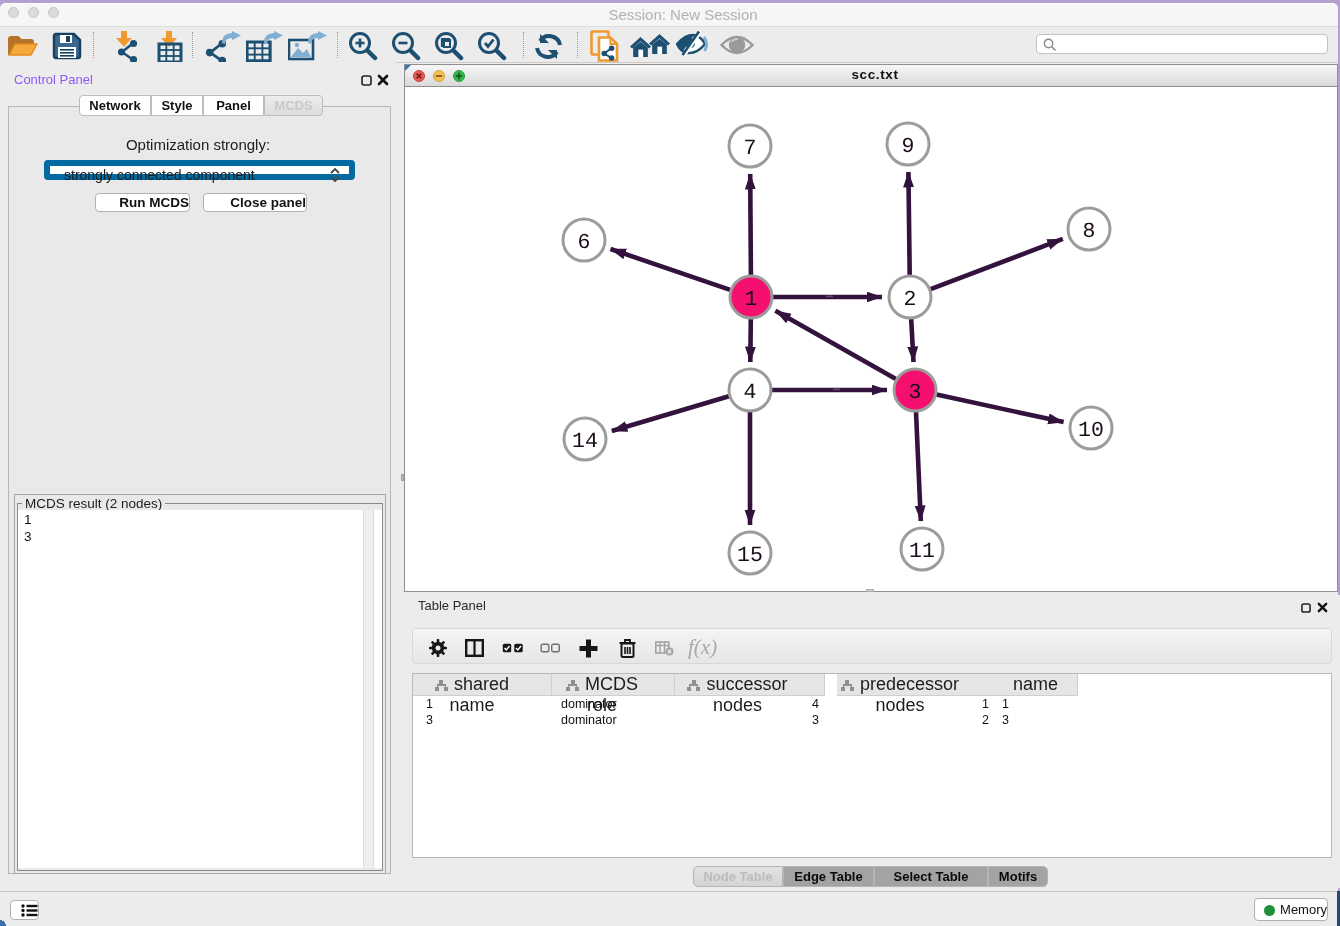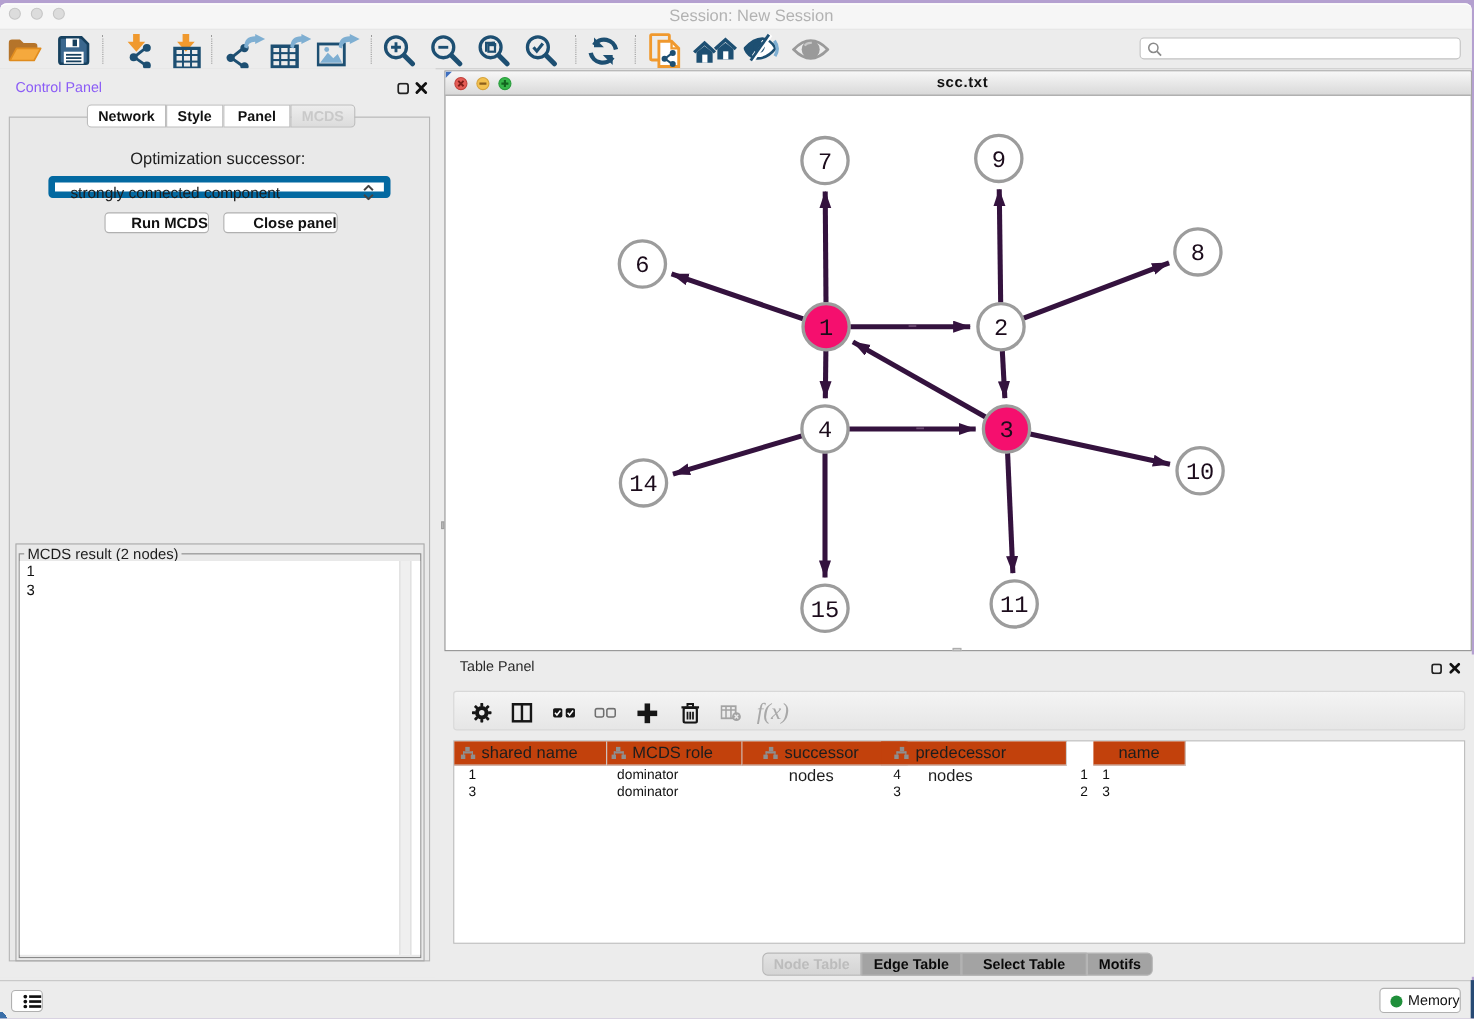--- a/index.html
+++ b/index.html
@@ -25,21 +25,21 @@
 #netframe { position:absolute; left:404px; top:61px; width:934px; height:528px; background:#fff; border:1px solid #909090; }
 #nettitle { position:absolute; left:0; top:0; width:100%; height:22px; background:linear-gradient(#f7f7f7,#d9d9d9); border-bottom:1px solid #8f8f8f;text-decoration:underline; }
 #nettitle .t { position:absolute; width:100%; text-align:center; top:2px; left:4px; font-size:13.5px; color:#111; font-weight:600; letter-spacing:0.6px;}
 .mtl { position:absolute; top:5px; width:12px; height:12px; border-radius:50%; }
 
 #tpanel { position:absolute; left:404px; top:592px; width:936px; height:293px; background:#ececec; }
 #tpanel .hdr { position:absolute; left:14px; top:3px; font-size:13px; color:#2a2a2a; }
 
 #status { position:absolute; left:0; bottom:0; width:100%; height:35px; background:#ececec; border-top:1px solid #c6c6c6; }
 .btn { background:#fff; border:1px solid #b0b0b0; border-radius:4px; font-size:13px; color:#111; text-align:right; font-weight:600; }
-.th { position:absolute; top:0; height:22px; background:#c2410c; border-right:1px solid #cfcfcf; border-bottom:1px solid #cfcfcf; font-size:15px; color:#1d1d1d; text-align:center; line-height:21px; }
+.th { position:absolute; top:0; height:22px; background:#e5e5e5; border-right:1px solid #cfcfcf; border-bottom:1px solid #cfcfcf; font-size:18px; color:#1d1d1d; text-align:center; line-height:21px; }
 .thi { display:inline-block; width:13px; height:11px; margin-right:6px; vertical-align:-1px;
   background:
    linear-gradient(#8f8f8f,#8f8f8f) 4.5px 0/4px 4px no-repeat,
    linear-gradient(#8f8f8f,#8f8f8f) 0 7px/4px 4px no-repeat,
    linear-gradient(#8f8f8f,#8f8f8f) 9px 7px/4px 4px no-repeat,
    linear-gradient(#8f8f8f,#8f8f8f) 2px 4px/9px 2px no-repeat,
    linear-gradient(#8f8f8f,#8f8f8f) 2px 4px/1px 4px no-repeat,
    linear-gradient(#8f8f8f,#8f8f8f) 10px 4px/1px 4px no-repeat; }
 .tr { position:absolute; left:0; width:100%; height:16px; font-size:12.5px; color:#111; }
 .tr span { position:absolute; top:0; line-height:16px; }
@@ -215,21 +215,21 @@
         </svg>
 </div>
     <div id="cp-inner"></div>
     <div class="cp-tabs">
       <div class="cp-tab" style="left:79px; width:72px; border-radius:4px 0 0 4px;">Network</div>
       <div class="cp-tab" style="left:151px; width:52px;">Style</div>
       <div class="cp-tab" style="left:203px; width:61px;">Panel</div>
       <div class="cp-tab" style="left:264px; width:59px; background:linear-gradient(#ededed,#dcdcdc); color:#c9c9c9; border-radius:0 4px 4px 0;">MCDS</div>
     </div>
     <div id="cp-content">
-      <div style="position:absolute; left:0; top:74px; width:396px; text-align:center; font-size:15px; color:#1d1d1d;">Optimization successor:</div>
+      <div style="position:absolute; left:0; top:74px; width:396px; text-align:center; font-size:15px; color:#1d1d1d;">Optimization strongly:</div>
       <div style="position:absolute; left:44px; top:98px; width:311px; height:20px; background:#fff; border:6px solid #0369a1; border-radius:4px;">
         <div style="position:absolute; left:14px; top:1px; font-size:14px; color:#1d1d1d;">strongly connected component</div>
         <svg width="12" height="14" style="position:absolute; right:8px; top:2px;" viewBox="0 0 12 14">
             <path d="M2 5 L6 1 L10 5" fill="none" stroke="#444" stroke-width="1.8"></path>
             <path d="M2 9 L6 13 L10 9" fill="none" stroke="#444" stroke-width="1.8"></path>
           </svg>
       </div>
       <div class="btn" style="position:absolute; left:95px; top:131px; width:95px; height:19px; line-height:18px; font-size:13.5px;">Run MCDS</div>
       <div class="btn" style="position:absolute; left:203px; top:131px; width:104px; height:19px; line-height:18px; font-size:13.5px;">Close panel</div>
       <div style="position:absolute; left:14px; top:432px; width:372px; height:380px; border:1px solid #a8a8a8;"></div>
@@ -371,21 +371,21 @@
           <line x1="9.5" y1="2" x2="9.5" y2="13" stroke="#a3a3a3" stroke-width="1.4"></line>
           <circle cx="14.5" cy="11.5" r="4" fill="#a3a3a3"></circle>
           <path d="M12.8 9.8 L16.2 13.2 M16.2 9.8 L12.8 13.2" stroke="#e9e9e9" stroke-width="1.3"></path>
         </svg>
 <div class="abs" style="left:275px;top:6px;font-family:'Liberation Serif',serif;font-style:italic;font-size:21px;color:#a8a8a8;">f(x)</div>
       </div>
     <div id="ttable" style="position:absolute; left:8px; top:78px; width:920px; height:185px; background:#fff; border:1px solid #b9b9b9;">
       <div class="th" style="left:0; width:139px; padding-right:20px;"><span class="thi"></span>shared name</div>
       <div class="th" style="left:139px; width:123px; padding-right:22px;"><span class="thi"></span>MCDS role</div>
       <div class="th" style="left:262px; width:150px; padding-right:24px;"><span class="thi"></span>successor nodes</div>
-      <div class="th" style="left:388px; width:169px; padding-right:42px;"><span class="thi"></span>predecessor nodes</div>
+      <div class="th" style="left:424px; width:169px; padding-right:42px;"><span class="thi"></span>predecessor nodes</div>
       <div class="th" style="left:581px; width:84px;">name</div>
       <div class="tr" style="top:22px;">
           <span style="left:13px;">1</span>
           <span style="left:148px;">dominator</span>
           <span style="left:396px; width:10px; text-align:right;">4</span>
           <span style="left:566px; width:10px; text-align:right;">1</span>
           <span style="left:589px;">1</span>
         </div>
       <div class="tr" style="top:38px;">
           <span style="left:13px;">3</span>

